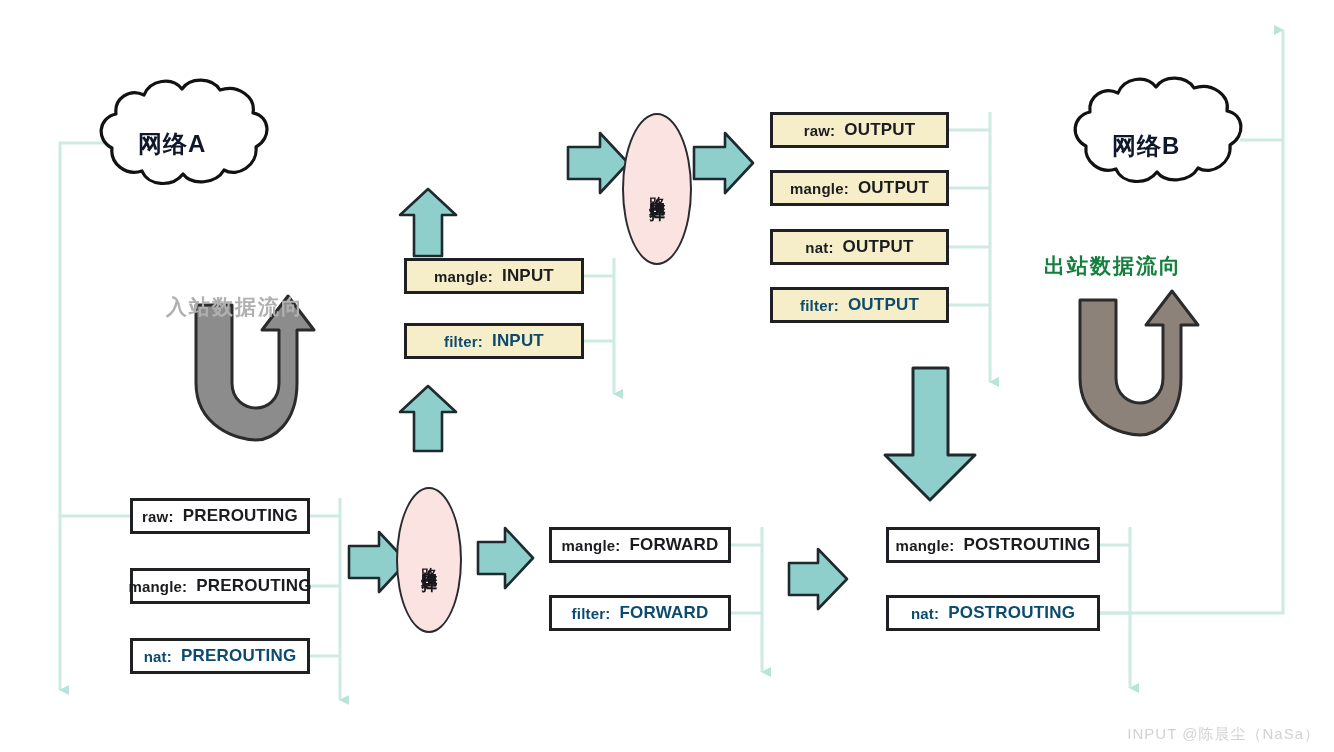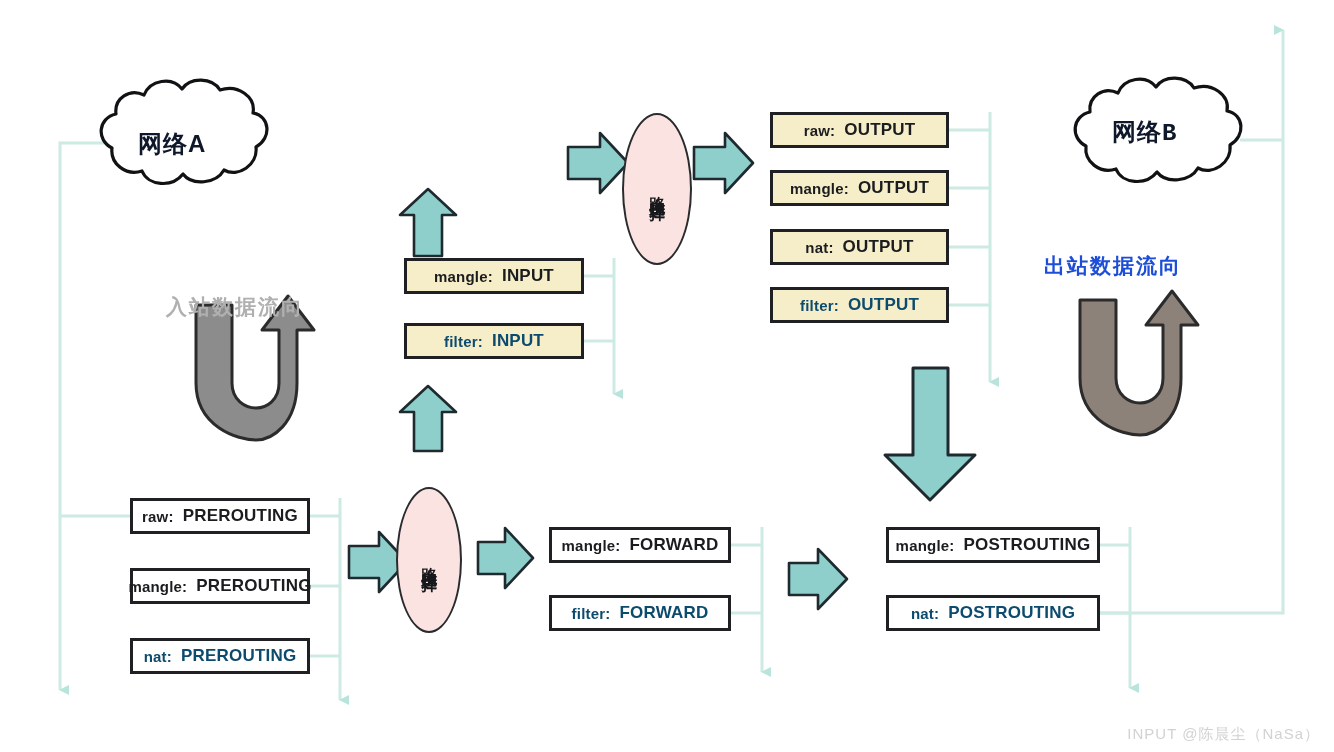--- a/index.html
+++ b/index.html
@@ -101,21 +101,21 @@
   }
 
   .flow-caption {
     position: absolute;
     font-size: 21px;
     font-weight: bold;
     letter-spacing: 2px;
     white-space: nowrap;
   }
   .cap-in { color: #b0b0b0; margin-top: 23px; }
-  .cap-out { color: #1d4ed8; font-family: Liberation Serif, serif; }
+  .cap-out { color: #15803d; font-family: Liberation Serif, serif; }
 
   .watermark {
     position: absolute;
     right: 14px;
     bottom: 8px;
     font-size: 15px;
     color: #d2d2d2;
     letter-spacing: 1px;
     white-space: nowrap;
   }
@@ -226,21 +226,21 @@
     <g>
       <path d="M789,563 L818,563 L818,549 L847,579 L818,609 L818,595 L789,595 Z" fill="#8ecfcc" stroke="#1f2a2e" stroke-width="2.6" stroke-linejoin="round"></path>
     </g>
 
     <g>
       <path d="M913,368 L948,368 L948,455 L975,455 L930,500 L885,455 L913,455 Z" fill="#8ecfcc" stroke="#1f2a2e" stroke-width="3" stroke-linejoin="round"></path>
     </g>
   </svg>
 
   <div class="cloud-label" style="left:138px; top:128px;">网络A</div>
-  <div class="cloud-label" style="left:1112px; top:116px;font-family:Liberation Mono, monospace;">网络B</div>
+  <div class="cloud-label" style="left:1112px; top:130px;">网络B</div>
 
   <div class="flow-caption cap-in" style="left:166px; top:270px;">入站数据流向</div>
   <div class="flow-caption cap-out" style="left:1044px; top:252px;">出站数据流向</div>
 
 
   <div class="route-ellipse" style="left:622px; top:113px; width:70px; height:152px;">
     <span>路由选择</span>
   </div>
   <div class="route-ellipse" style="left:396px; top:487px; width:66px; height:146px;">
     <span>路由选择</span>

